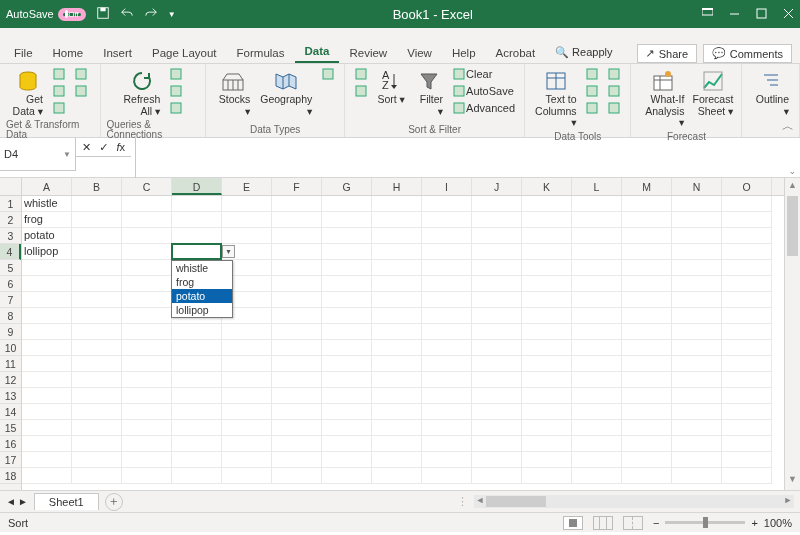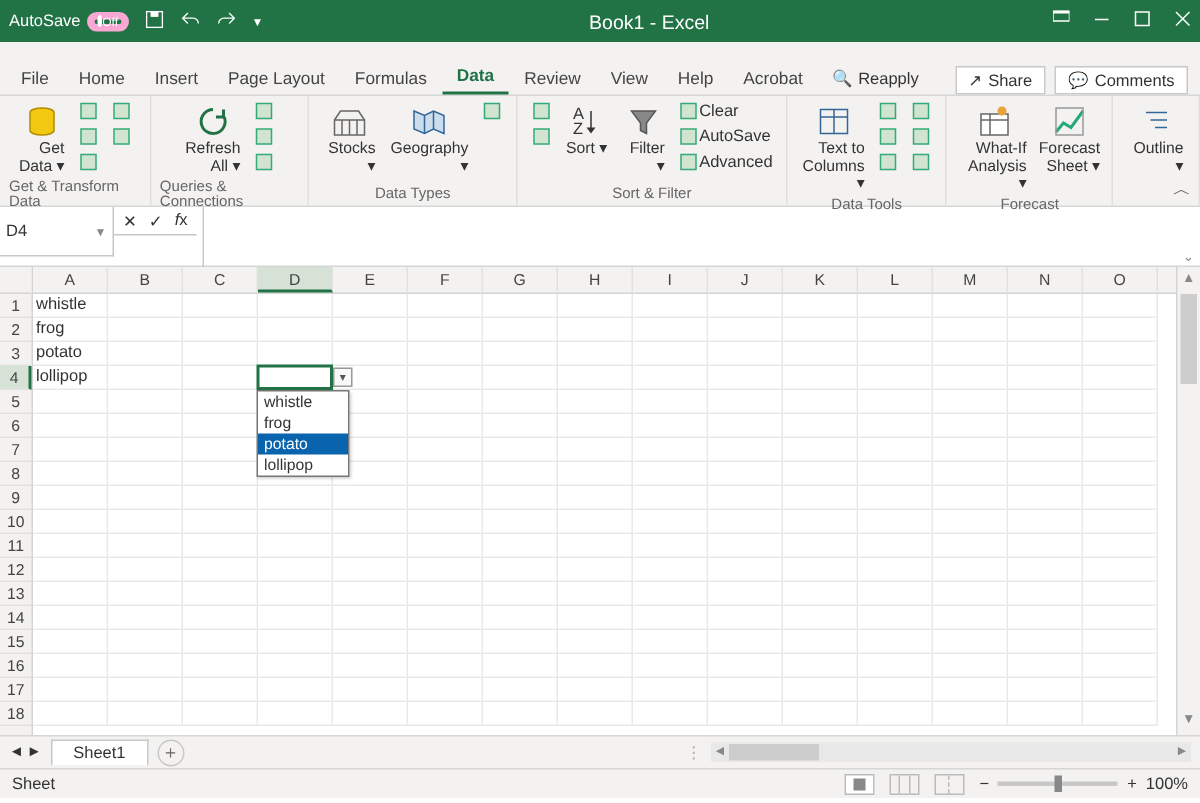--- a/index.html
+++ b/index.html
@@ -819,21 +819,21 @@
     <div style="margin-right:6px;color:#aaa">⋮</div>
     <div class="hscroll-track">
       <div class="arr" style="left:0">◄</div>
       <div class="thumb"></div>
       <div class="arr" style="right:0">►</div>
     </div>
   </div>
 </div>
 
 <div class="statusbar">
-  <span>Sheet</span>
+  <span>Sort</span>
   <div class="status-right">
     <div class="viewbtn" style="background:linear-gradient(#888,#888) center/8px 8px no-repeat,#fff"></div>
     <div class="viewbtn">
         <div style="flex:1;border-right:1px solid #bbb"></div>
         <div style="flex:1;border-right:1px solid #bbb"></div>
         <div style="flex:1"></div>
       </div>
     <div class="viewbtn">
         <div style="flex:1;border-right:1px dashed #bbb"></div>
         <div style="flex:1"></div>

